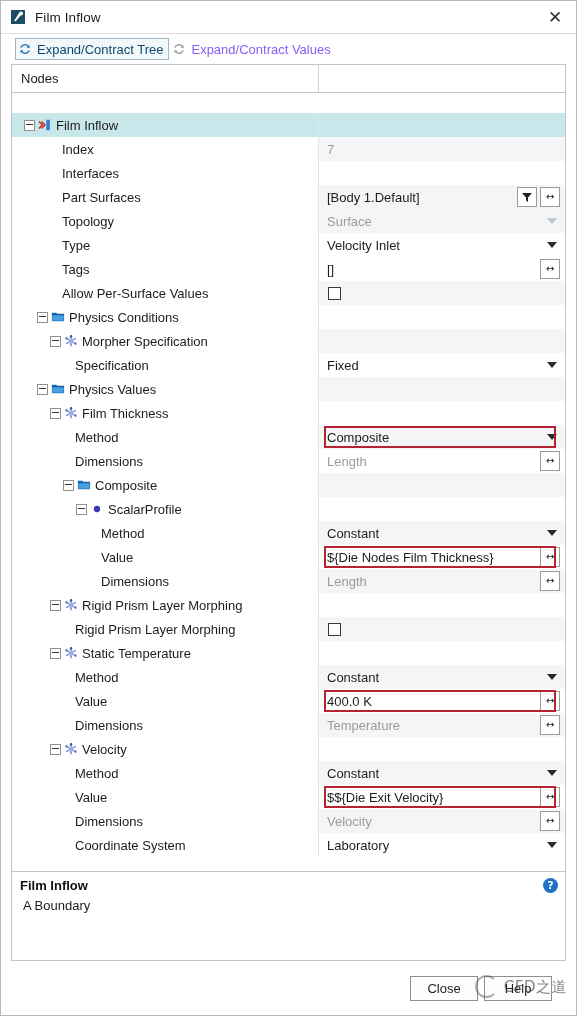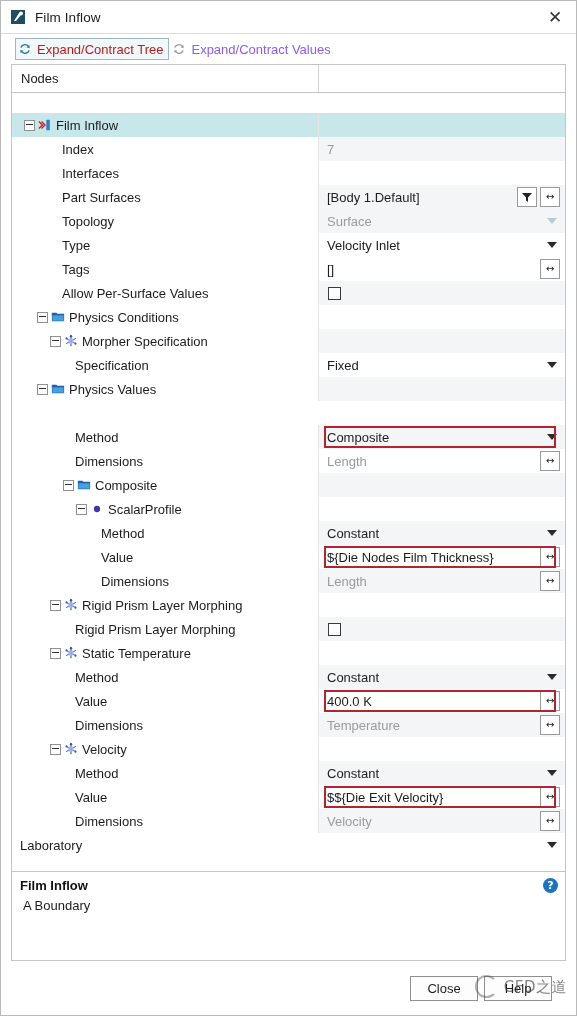--- a/index.html
+++ b/index.html
@@ -77,21 +77,21 @@
     height: 22px;
     padding: 0 5px 0 2px;
     cursor: pointer;
     box-sizing: border-box;
   }
   .tool-btn.focused {
     border: 1px solid #9fb6c6;
     background: #f2f7fa;
   }
   .tool-btn.plain { border: 1px solid transparent; }
-  .tool-label { font-size: 13px; color: #b91c1c; }
+  .tool-label { font-size: 13px; color: #0c4a6e; }
   .tool-btn.plain .tool-label { color: #8b5cf6; }
 
   
   .recycle {
     width: 14px; height: 14px;
     flex: 0 0 auto;
   }
 
   
   .table-wrap {
@@ -531,201 +531,159 @@
                 <path d="M1 3h5l1.2 1.4H15V6H1z" fill="#1a63a8"></path>
                 <rect x="2" y="6.3" width="12" height="5.6" fill="#48a0e0"></rect>
               </svg></span>
             <span class="node-label">Physics Values</span>
           </div>
           <div class="cell-val">
             <span></span>
           </div>
         </div>
         <div class="row">
-          <div class="cell-val">
-            <span></span>
-          </div>
-        </div>
-        <div class="row alt">
-          <div class="cell-node" style="padding-left: 51px;">
-            <span style="width: 12px; flex: 0 0 auto;"></span>
-            <span class="node-label">Method</span>
-          </div>
-          <div class="cell-val">
-            <span class="val-text">Composite</span>
-            <span class="combo-arrow">
-              <i></i>
-            </span>
-            <span class="hl-box" style="width: 232px;"></span>
-          </div>
-        </div>
-        <div class="row">
-          <div class="cell-node" style="padding-left: 51px;">
-            <span style="width: 12px; flex: 0 0 auto;"></span>
-            <span class="node-label">Dimensions</span>
-          </div>
-          <div class="cell-val">
-            <span class="val-text dim">Length</span>
-            <span class="ell-btn">
-              <span>↔</span>
-            </span>
-          </div>
-        </div>
-        <div class="row alt">
-          <div class="cell-node" style="padding-left: 51px;">
-            <span class="exp"></span>
-            <span class="node-icon"><svg width="14" height="14" viewBox="0 0 16 16">
-                <path d="M1 4.2h5l1.2 1.4H15v7.2H1z" fill="#2a7fc9"></path>
-                <path d="M1 3h5l1.2 1.4H15V6H1z" fill="#1a63a8"></path>
-                <rect x="2" y="6.3" width="12" height="5.6" fill="#48a0e0"></rect>
-              </svg></span>
-            <span class="node-label">Composite</span>
-          </div>
-          <div class="cell-val">
-            <span></span>
-          </div>
-        </div>
-        <div class="row">
-          <div class="cell-node" style="padding-left: 64px;">
-            <span class="exp"></span>
-            <span class="node-icon"><svg width="14" height="14" viewBox="0 0 16 16">
-                <circle cx="8" cy="8" r="3.6" fill="#3a3ab0"></circle>
-              </svg></span>
-            <span class="node-label">ScalarProfile</span>
-          </div>
-          <div class="cell-val">
-            <span></span>
-          </div>
-        </div>
-        <div class="row alt">
-          <div class="cell-node" style="padding-left: 77px;">
-            <span style="width: 12px; flex: 0 0 auto;"></span>
-            <span class="node-label">Method</span>
-          </div>
-          <div class="cell-val">
-            <span class="val-text">Constant</span>
-            <span class="combo-arrow">
-              <i></i>
-            </span>
-          </div>
-        </div>
-        <div class="row">
-          <div class="cell-node" style="padding-left: 77px;">
-            <span style="width: 12px; flex: 0 0 auto;"></span>
-            <span class="node-label">Value</span>
-          </div>
-          <div class="cell-val">
-            <span class="val-text">${Die Nodes Film Thickness}</span>
-            <span class="ell-btn">
-              <span>↔</span>
-            </span>
-            <span class="hl-box" style="width: 232px;"></span>
-          </div>
-        </div>
-        <div class="row alt">
-          <div class="cell-node" style="padding-left: 77px;">
-            <span style="width: 12px; flex: 0 0 auto;"></span>
-            <span class="node-label">Dimensions</span>
-          </div>
-          <div class="cell-val">
-            <span class="val-text dim">Length</span>
-            <span class="ell-btn">
-              <span>↔</span>
-            </span>
-          </div>
-        </div>
-        <div class="row">
           <div class="cell-node" style="padding-left: 38px;">
             <span class="exp"></span>
             <span class="node-icon"><svg width="14" height="14" viewBox="0 0 16 16">
                 <path d="M8 2 L8 14 M2.5 5 L13.5 11 M13.5 5 L2.5 11" stroke="#3a55b8" stroke-width="1.2" fill="none"></path>
                 <rect x="5" y="5" width="6" height="6" fill="#aab8e8" opacity=".8"></rect>
                 <circle cx="8" cy="2.5" r="1.4" fill="#3a55b8"></circle>
                 <circle cx="2.8" cy="5" r="1.2" fill="#3a55b8"></circle>
                 <circle cx="13.2" cy="11" r="1.2" fill="#3a55b8"></circle>
               </svg></span>
-            <span class="node-label">Rigid Prism Layer Morphing</span>
-          </div>
-          <div class="cell-val">
-            <span></span>
-          </div>
-        </div>
-        <div class="row alt">
-          <div class="cell-node" style="padding-left: 51px;">
-            <span style="width: 12px; flex: 0 0 auto;"></span>
-            <span class="node-label">Rigid Prism Layer Morphing</span>
-          </div>
-          <div class="cell-val">
-            <span class="chk"></span>
+            <span class="node-label">Film Thickness</span>
+          </div>
+          <div class="cell-val">
+            <span></span>
+          </div>
+        </div>
+        <div class="row alt">
+          <div class="cell-node" style="padding-left: 51px;">
+            <span style="width: 12px; flex: 0 0 auto;"></span>
+            <span class="node-label">Method</span>
+          </div>
+          <div class="cell-val">
+            <span class="val-text">Composite</span>
+            <span class="combo-arrow">
+              <i></i>
+            </span>
+            <span class="hl-box" style="width: 232px;"></span>
+          </div>
+        </div>
+        <div class="row">
+          <div class="cell-node" style="padding-left: 51px;">
+            <span style="width: 12px; flex: 0 0 auto;"></span>
+            <span class="node-label">Dimensions</span>
+          </div>
+          <div class="cell-val">
+            <span class="val-text dim">Length</span>
+            <span class="ell-btn">
+              <span>↔</span>
+            </span>
+          </div>
+        </div>
+        <div class="row alt">
+          <div class="cell-node" style="padding-left: 51px;">
+            <span class="exp"></span>
+            <span class="node-icon"><svg width="14" height="14" viewBox="0 0 16 16">
+                <path d="M1 4.2h5l1.2 1.4H15v7.2H1z" fill="#2a7fc9"></path>
+                <path d="M1 3h5l1.2 1.4H15V6H1z" fill="#1a63a8"></path>
+                <rect x="2" y="6.3" width="12" height="5.6" fill="#48a0e0"></rect>
+              </svg></span>
+            <span class="node-label">Composite</span>
+          </div>
+          <div class="cell-val">
+            <span></span>
+          </div>
+        </div>
+        <div class="row">
+          <div class="cell-node" style="padding-left: 64px;">
+            <span class="exp"></span>
+            <span class="node-icon"><svg width="14" height="14" viewBox="0 0 16 16">
+                <circle cx="8" cy="8" r="3.6" fill="#3a3ab0"></circle>
+              </svg></span>
+            <span class="node-label">ScalarProfile</span>
+          </div>
+          <div class="cell-val">
+            <span></span>
+          </div>
+        </div>
+        <div class="row alt">
+          <div class="cell-node" style="padding-left: 77px;">
+            <span style="width: 12px; flex: 0 0 auto;"></span>
+            <span class="node-label">Method</span>
+          </div>
+          <div class="cell-val">
+            <span class="val-text">Constant</span>
+            <span class="combo-arrow">
+              <i></i>
+            </span>
+          </div>
+        </div>
+        <div class="row">
+          <div class="cell-node" style="padding-left: 77px;">
+            <span style="width: 12px; flex: 0 0 auto;"></span>
+            <span class="node-label">Value</span>
+          </div>
+          <div class="cell-val">
+            <span class="val-text">${Die Nodes Film Thickness}</span>
+            <span class="ell-btn">
+              <span>↔</span>
+            </span>
+            <span class="hl-box" style="width: 232px;"></span>
+          </div>
+        </div>
+        <div class="row alt">
+          <div class="cell-node" style="padding-left: 77px;">
+            <span style="width: 12px; flex: 0 0 auto;"></span>
+            <span class="node-label">Dimensions</span>
+          </div>
+          <div class="cell-val">
+            <span class="val-text dim">Length</span>
+            <span class="ell-btn">
+              <span>↔</span>
+            </span>
           </div>
         </div>
         <div class="row">
           <div class="cell-node" style="padding-left: 38px;">
             <span class="exp"></span>
             <span class="node-icon"><svg width="14" height="14" viewBox="0 0 16 16">
                 <path d="M8 2 L8 14 M2.5 5 L13.5 11 M13.5 5 L2.5 11" stroke="#3a55b8" stroke-width="1.2" fill="none"></path>
                 <rect x="5" y="5" width="6" height="6" fill="#aab8e8" opacity=".8"></rect>
                 <circle cx="8" cy="2.5" r="1.4" fill="#3a55b8"></circle>
                 <circle cx="2.8" cy="5" r="1.2" fill="#3a55b8"></circle>
                 <circle cx="13.2" cy="11" r="1.2" fill="#3a55b8"></circle>
               </svg></span>
-            <span class="node-label">Static Temperature</span>
-          </div>
-          <div class="cell-val">
-            <span></span>
-          </div>
-        </div>
-        <div class="row alt">
-          <div class="cell-node" style="padding-left: 51px;">
-            <span style="width: 12px; flex: 0 0 auto;"></span>
-            <span class="node-label">Method</span>
-          </div>
-          <div class="cell-val">
-            <span class="val-text">Constant</span>
-            <span class="combo-arrow">
-              <i></i>
-            </span>
-          </div>
-        </div>
-        <div class="row">
-          <div class="cell-node" style="padding-left: 51px;">
-            <span style="width: 12px; flex: 0 0 auto;"></span>
-            <span class="node-label">Value</span>
-          </div>
-          <div class="cell-val">
-            <span class="val-text">400.0 K</span>
-            <span class="ell-btn">
-              <span>↔</span>
-            </span>
-            <span class="hl-box" style="width: 232px;"></span>
-          </div>
-        </div>
-        <div class="row alt">
-          <div class="cell-node" style="padding-left: 51px;">
-            <span style="width: 12px; flex: 0 0 auto;"></span>
-            <span class="node-label">Dimensions</span>
-          </div>
-          <div class="cell-val">
-            <span class="val-text dim">Temperature</span>
-            <span class="ell-btn">
-              <span>↔</span>
-            </span>
+            <span class="node-label">Rigid Prism Layer Morphing</span>
+          </div>
+          <div class="cell-val">
+            <span></span>
+          </div>
+        </div>
+        <div class="row alt">
+          <div class="cell-node" style="padding-left: 51px;">
+            <span style="width: 12px; flex: 0 0 auto;"></span>
+            <span class="node-label">Rigid Prism Layer Morphing</span>
+          </div>
+          <div class="cell-val">
+            <span class="chk"></span>
           </div>
         </div>
         <div class="row">
           <div class="cell-node" style="padding-left: 38px;">
             <span class="exp"></span>
             <span class="node-icon"><svg width="14" height="14" viewBox="0 0 16 16">
                 <path d="M8 2 L8 14 M2.5 5 L13.5 11 M13.5 5 L2.5 11" stroke="#3a55b8" stroke-width="1.2" fill="none"></path>
                 <rect x="5" y="5" width="6" height="6" fill="#aab8e8" opacity=".8"></rect>
                 <circle cx="8" cy="2.5" r="1.4" fill="#3a55b8"></circle>
                 <circle cx="2.8" cy="5" r="1.2" fill="#3a55b8"></circle>
                 <circle cx="13.2" cy="11" r="1.2" fill="#3a55b8"></circle>
               </svg></span>
-            <span class="node-label">Velocity</span>
+            <span class="node-label">Static Temperature</span>
           </div>
           <div class="cell-val">
             <span></span>
           </div>
         </div>
         <div class="row alt">
           <div class="cell-node" style="padding-left: 51px;">
             <span style="width: 12px; flex: 0 0 auto;"></span>
             <span class="node-label">Method</span>
           </div>
@@ -735,40 +693,97 @@
               <i></i>
             </span>
           </div>
         </div>
         <div class="row">
           <div class="cell-node" style="padding-left: 51px;">
             <span style="width: 12px; flex: 0 0 auto;"></span>
             <span class="node-label">Value</span>
           </div>
           <div class="cell-val">
+            <span class="val-text">400.0 K</span>
+            <span class="ell-btn">
+              <span>↔</span>
+            </span>
+            <span class="hl-box" style="width: 232px;"></span>
+          </div>
+        </div>
+        <div class="row alt">
+          <div class="cell-node" style="padding-left: 51px;">
+            <span style="width: 12px; flex: 0 0 auto;"></span>
+            <span class="node-label">Dimensions</span>
+          </div>
+          <div class="cell-val">
+            <span class="val-text dim">Temperature</span>
+            <span class="ell-btn">
+              <span>↔</span>
+            </span>
+          </div>
+        </div>
+        <div class="row">
+          <div class="cell-node" style="padding-left: 38px;">
+            <span class="exp"></span>
+            <span class="node-icon"><svg width="14" height="14" viewBox="0 0 16 16">
+                <path d="M8 2 L8 14 M2.5 5 L13.5 11 M13.5 5 L2.5 11" stroke="#3a55b8" stroke-width="1.2" fill="none"></path>
+                <rect x="5" y="5" width="6" height="6" fill="#aab8e8" opacity=".8"></rect>
+                <circle cx="8" cy="2.5" r="1.4" fill="#3a55b8"></circle>
+                <circle cx="2.8" cy="5" r="1.2" fill="#3a55b8"></circle>
+                <circle cx="13.2" cy="11" r="1.2" fill="#3a55b8"></circle>
+              </svg></span>
+            <span class="node-label">Velocity</span>
+          </div>
+          <div class="cell-val">
+            <span></span>
+          </div>
+        </div>
+        <div class="row alt">
+          <div class="cell-node" style="padding-left: 51px;">
+            <span style="width: 12px; flex: 0 0 auto;"></span>
+            <span class="node-label">Method</span>
+          </div>
+          <div class="cell-val">
+            <span class="val-text">Constant</span>
+            <span class="combo-arrow">
+              <i></i>
+            </span>
+          </div>
+        </div>
+        <div class="row">
+          <div class="cell-node" style="padding-left: 51px;">
+            <span style="width: 12px; flex: 0 0 auto;"></span>
+            <span class="node-label">Value</span>
+          </div>
+          <div class="cell-val">
             <span class="val-text">$${Die Exit Velocity}</span>
             <span class="ell-btn">
               <span>↔</span>
             </span>
             <span class="hl-box" style="width: 232px;"></span>
           </div>
         </div>
         <div class="row alt">
           <div class="cell-node" style="padding-left: 51px;">
             <span style="width: 12px; flex: 0 0 auto;"></span>
             <span class="node-label">Dimensions</span>
           </div>
           <div class="cell-val">
             <span class="val-text dim">Velocity</span>
             <span class="ell-btn">
               <span>↔</span>
             </span>
           </div>
         </div>
         <div class="row">
+          <div class="cell-node" style="padding-left: 51px;">
+            <span style="width: 12px; flex: 0 0 auto;"></span>
+            <span class="node-label">Coordinate System</span>
+          </div>
           <div class="cell-val">
             <span class="val-text">Laboratory</span>
             <span class="combo-arrow">
               <i></i>
             </span>
           </div>
         </div>
       </div>
   </div>
 

